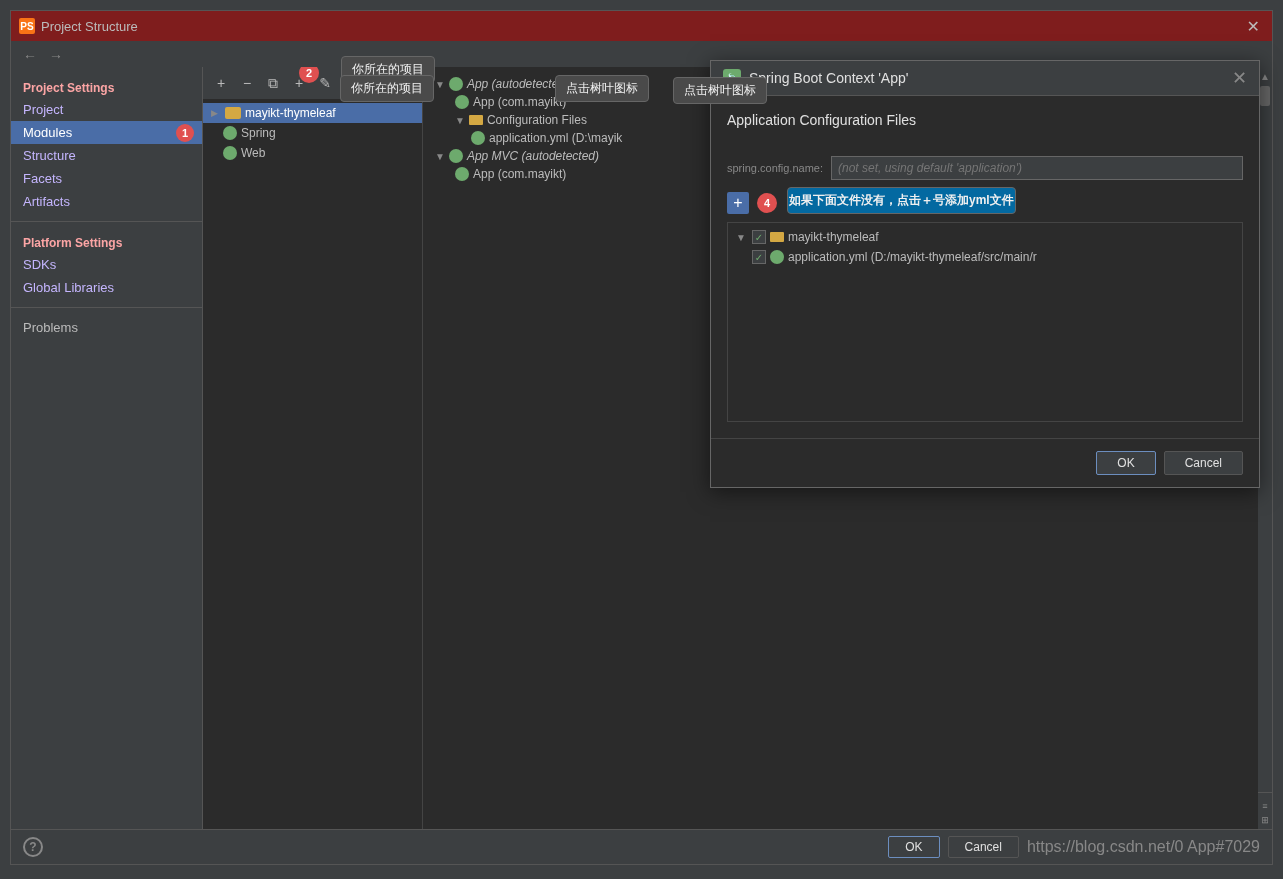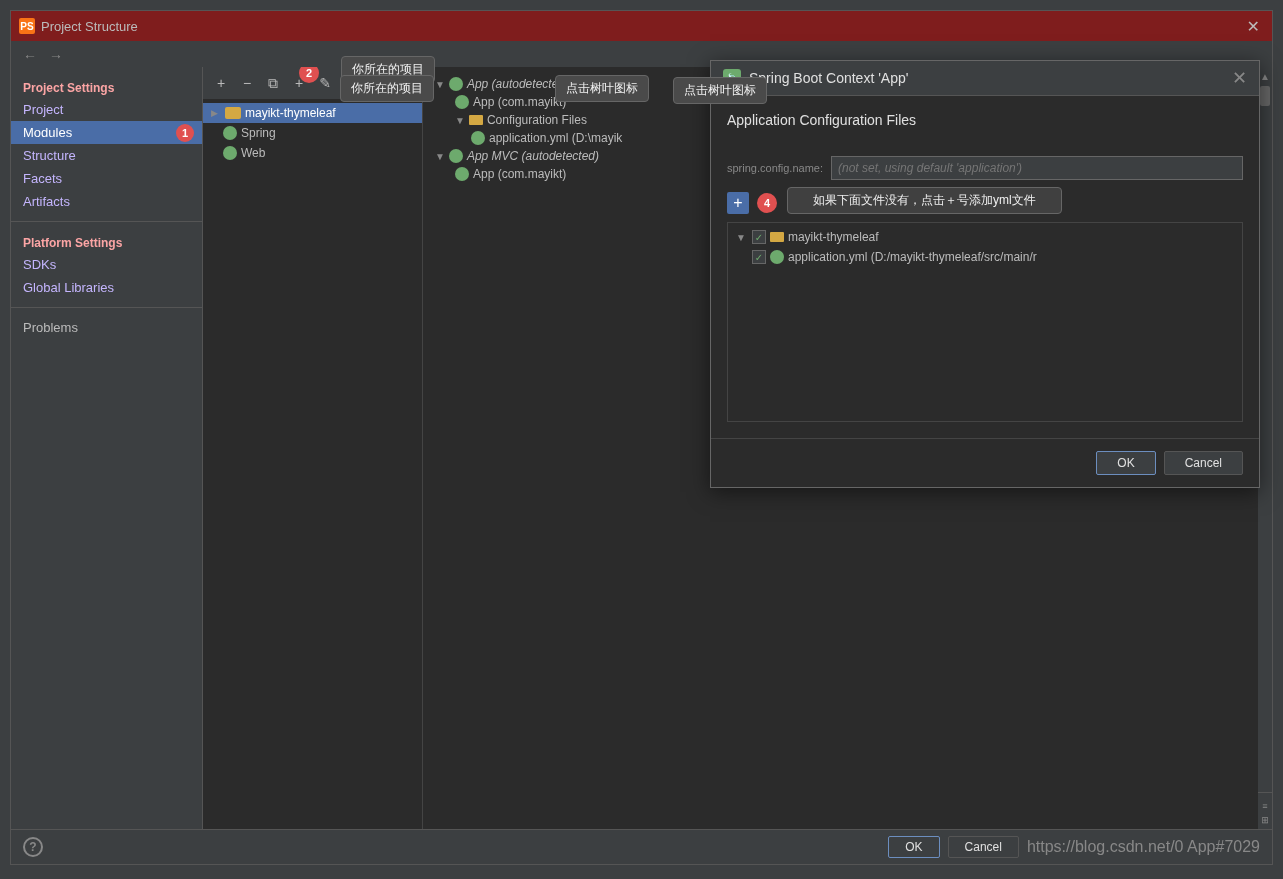--- a/index.html
+++ b/index.html
@@ -648,21 +648,21 @@
 
     <div class="config-row">
       <span class="config-label">spring.config.name:</span>
       <input class="config-input" type="text" readonly="" placeholder="(not set, using default 'application')" style="">
     </div>
 
     <div class="add-row" style="position:relative;">
       <button class="add-btn">+</button>
       <div class="step-badge" style="position:relative; left:0; top:0; width:20px; height:20px; border-radius:50%; background:#e05050; color:white; display:inline-flex; align-items:center; justify-content:center; font-size:11px; font-weight:bold; margin-left:2px;">4</div>
 
-      <div style="position:absolute; left:60px; top:-5px; background:#404040; color:#f0f0f0; border:1px solid #666; border-radius:4px; padding:4px 25px; font-size:12px; white-space:nowrap; z-index:600;">
+      <div style="position:absolute; left:60px; top:-5px; background:#0369a1; color:#f0f0f0; border:1px solid #666; border-radius:4px; padding:4px 1px; font-size:12px; white-space:nowrap; z-index:600;font-weight:bold;">
         <span>如果下面文件没有，点击＋号添加yml文件</span>
       </div>
     </div>
 
     <div class="tree-file-area">
 
       <div class="file-tree-item">
         <span style="color:#888; font-size:10px; margin-right:2px;">▼</span>
         <div class="checkbox-icon checked"></div>
         <span class="folder-icon-sm"></span>

